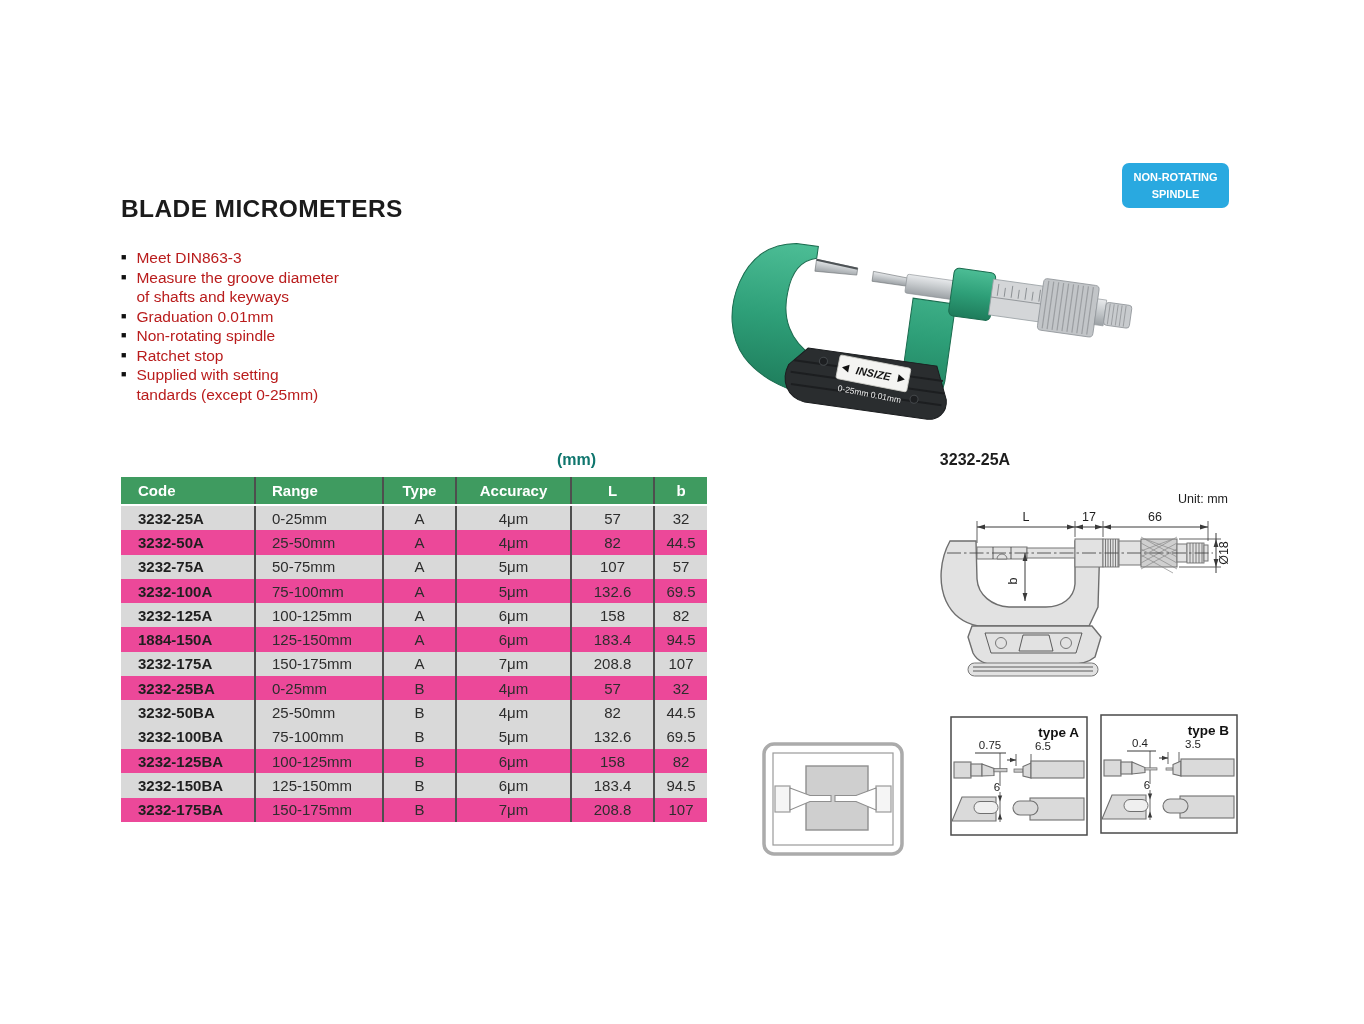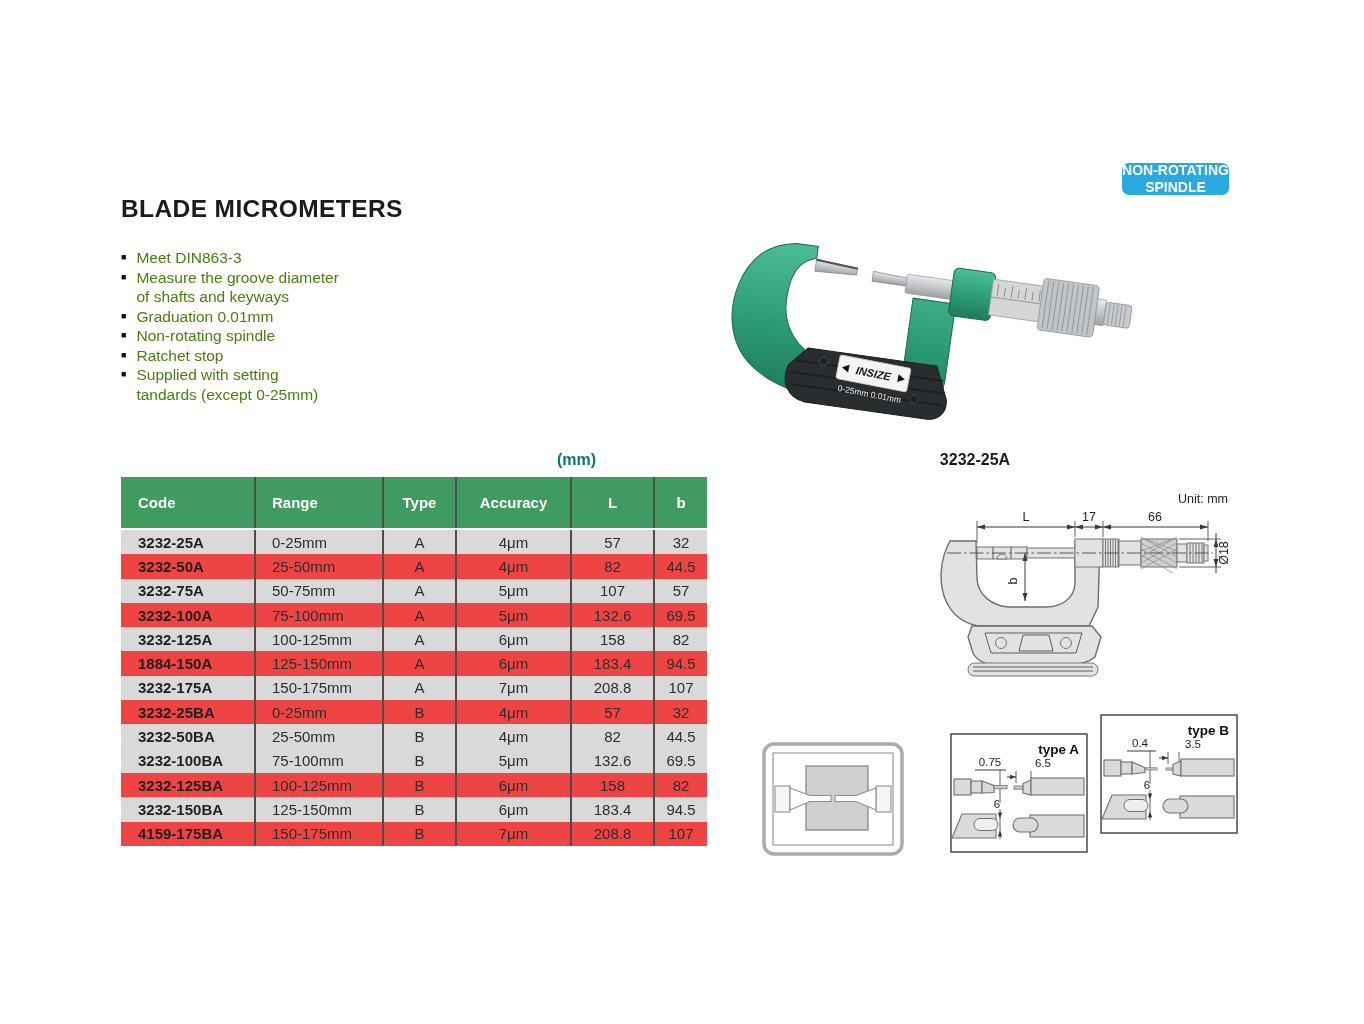--- a/index.html
+++ b/index.html
@@ -2,55 +2,55 @@
 <html><head>
 <meta charset="utf-8">
 <style>
   html,body{margin:0;padding:0;background:#ffffff;}
   body{font-family:"Liberation Sans",sans-serif;color:#222;}
   #canvas{position:relative;width:1364px;height:1024px;background:#ffffff;overflow:hidden;}
 
   
   .page-title{position:absolute;left:121px;top:155px;font-size:24.5px;font-weight:bold;
     letter-spacing:0.4px;color:#1b1b1b;margin-top:40px;}
-  .badge{position:absolute;left:1122px;top:163px;width:107px;height:32px;background:#29A9E0;
-    border-radius:7px;color:#fff;font-weight:bold;font-size:14px;line-height:17px;
+  .badge{position:absolute;left:1122px;top:163px;width:107px;height:45px;background:#29A9E0;
+    border-radius:7px;color:#fff;font-weight:bold;font-size:11px;line-height:17px;
     text-align:center;display:flex;flex-direction:column;justify-content:center;}
 
   
   .features{position:absolute;left:121px;top:248px;width:285px;list-style:none;margin:0;padding:0;}
   .features li{display:flex;align-items:flex-start;}
   .features .bullet{font-size:9px;line-height:19.5px;margin-right:10px;color:#111;flex:0 0 auto;}
-  .features .ftext{font-size:15.5px;line-height:19.5px;color:#4d7c0f;white-space:pre-line;}
+  .features .ftext{font-size:15.5px;line-height:19.5px;color:#b91c1c;white-space:pre-line;}
 
   
   .mm-note{position:absolute;left:557px;top:451px;width:150px;text-align:left;
     font-size:16px;font-weight:bold;color:#0f766e;}
   .photo-caption{position:absolute;left:875px;top:451px;width:200px;text-align:center;
     font-size:16px;font-weight:bold;color:#1d1d1d;}
 
   
   .spec-table{position:absolute;left:121px;top:477px;border-collapse:collapse;table-layout:fixed;
     width:586px;}
   .spec-table th{background:#3F9B60;color:#fff;font-size:15px;font-weight:bold;height:27px;
-    padding:12px;border-bottom:2px solid #fff;}
+    padding:0;border-bottom:2px solid #fff;}
   .spec-table td{font-size:15px;color:#2d2d2d;height:24.3px;padding:0;text-align:center;}
   .spec-table th,.spec-table td{border-left:2px solid #4e4e4e;}
   .spec-table th:first-child,.spec-table td:first-child{border-left:none;}
   .spec-table th.c0,.spec-table td.c0{text-align:left;padding-left:17px;}
   .spec-table th.c1,.spec-table td.c1{text-align:left;padding-left:16px;}
   .spec-table td.c0{font-weight:bold;color:#1f1f1f;}
   .spec-table tr.dark{background:#D9D9D9;}
-  .spec-table tr.light{background:#ef4444;}
+  .spec-table tr.light{background:#ec4899;}
 
   
   .photo-box{position:absolute;left:700px;top:233px;width:450px;height:212px;}
   .tech-drawing{position:absolute;left:935px;top:485px;width:300px;height:200px;}
   .groove-fig{position:absolute;left:760px;top:740px;width:146px;height:118px;}
-  .typeA-fig{position:absolute;left:950px;top:733px;width:138px;height:120px;}
+  .typeA-fig{position:absolute;left:950px;top:716px;width:138px;height:120px;}
   .typeB-fig{position:absolute;left:1100px;top:714px;width:138px;height:120px;}
 
   svg text{font-family:"Liberation Sans",sans-serif;}
   .dimtxt{font-size:12.5px;fill:#1e1e1e;}
   .dimtxt-sm{font-size:11.5px;fill:#1e1e1e;}
   .unit-note{font-size:12.5px;fill:#1e1e1e;}
   .type-title{font-size:13.5px;font-weight:bold;fill:#111;}
   .dline{stroke:#3a3a3a;stroke-width:1;fill:none;}
   .dthin{stroke:#3a3a3a;stroke-width:0.8;fill:none;}
   .gpart{fill:#E2E2E2;stroke:#6e6e6e;stroke-width:1.4;}
@@ -290,21 +290,21 @@
         </tr>
         <tr class="dark">
           <td class="c0">3232-150BA</td>
           <td class="c1">125-150mm</td>
           <td class="c2">B</td>
           <td class="c3">6μm</td>
           <td class="c4">183.4</td>
           <td class="c5">94.5</td>
         </tr>
         <tr class="light">
-          <td class="c0">4159-175BA</td>
+          <td class="c0">3232-175BA</td>
           <td class="c1">150-175mm</td>
           <td class="c2">B</td>
           <td class="c3">7μm</td>
           <td class="c4">208.8</td>
           <td class="c5">107</td>
         </tr>
       </tbody>
   </table>
 
   <div class="tech-drawing">

